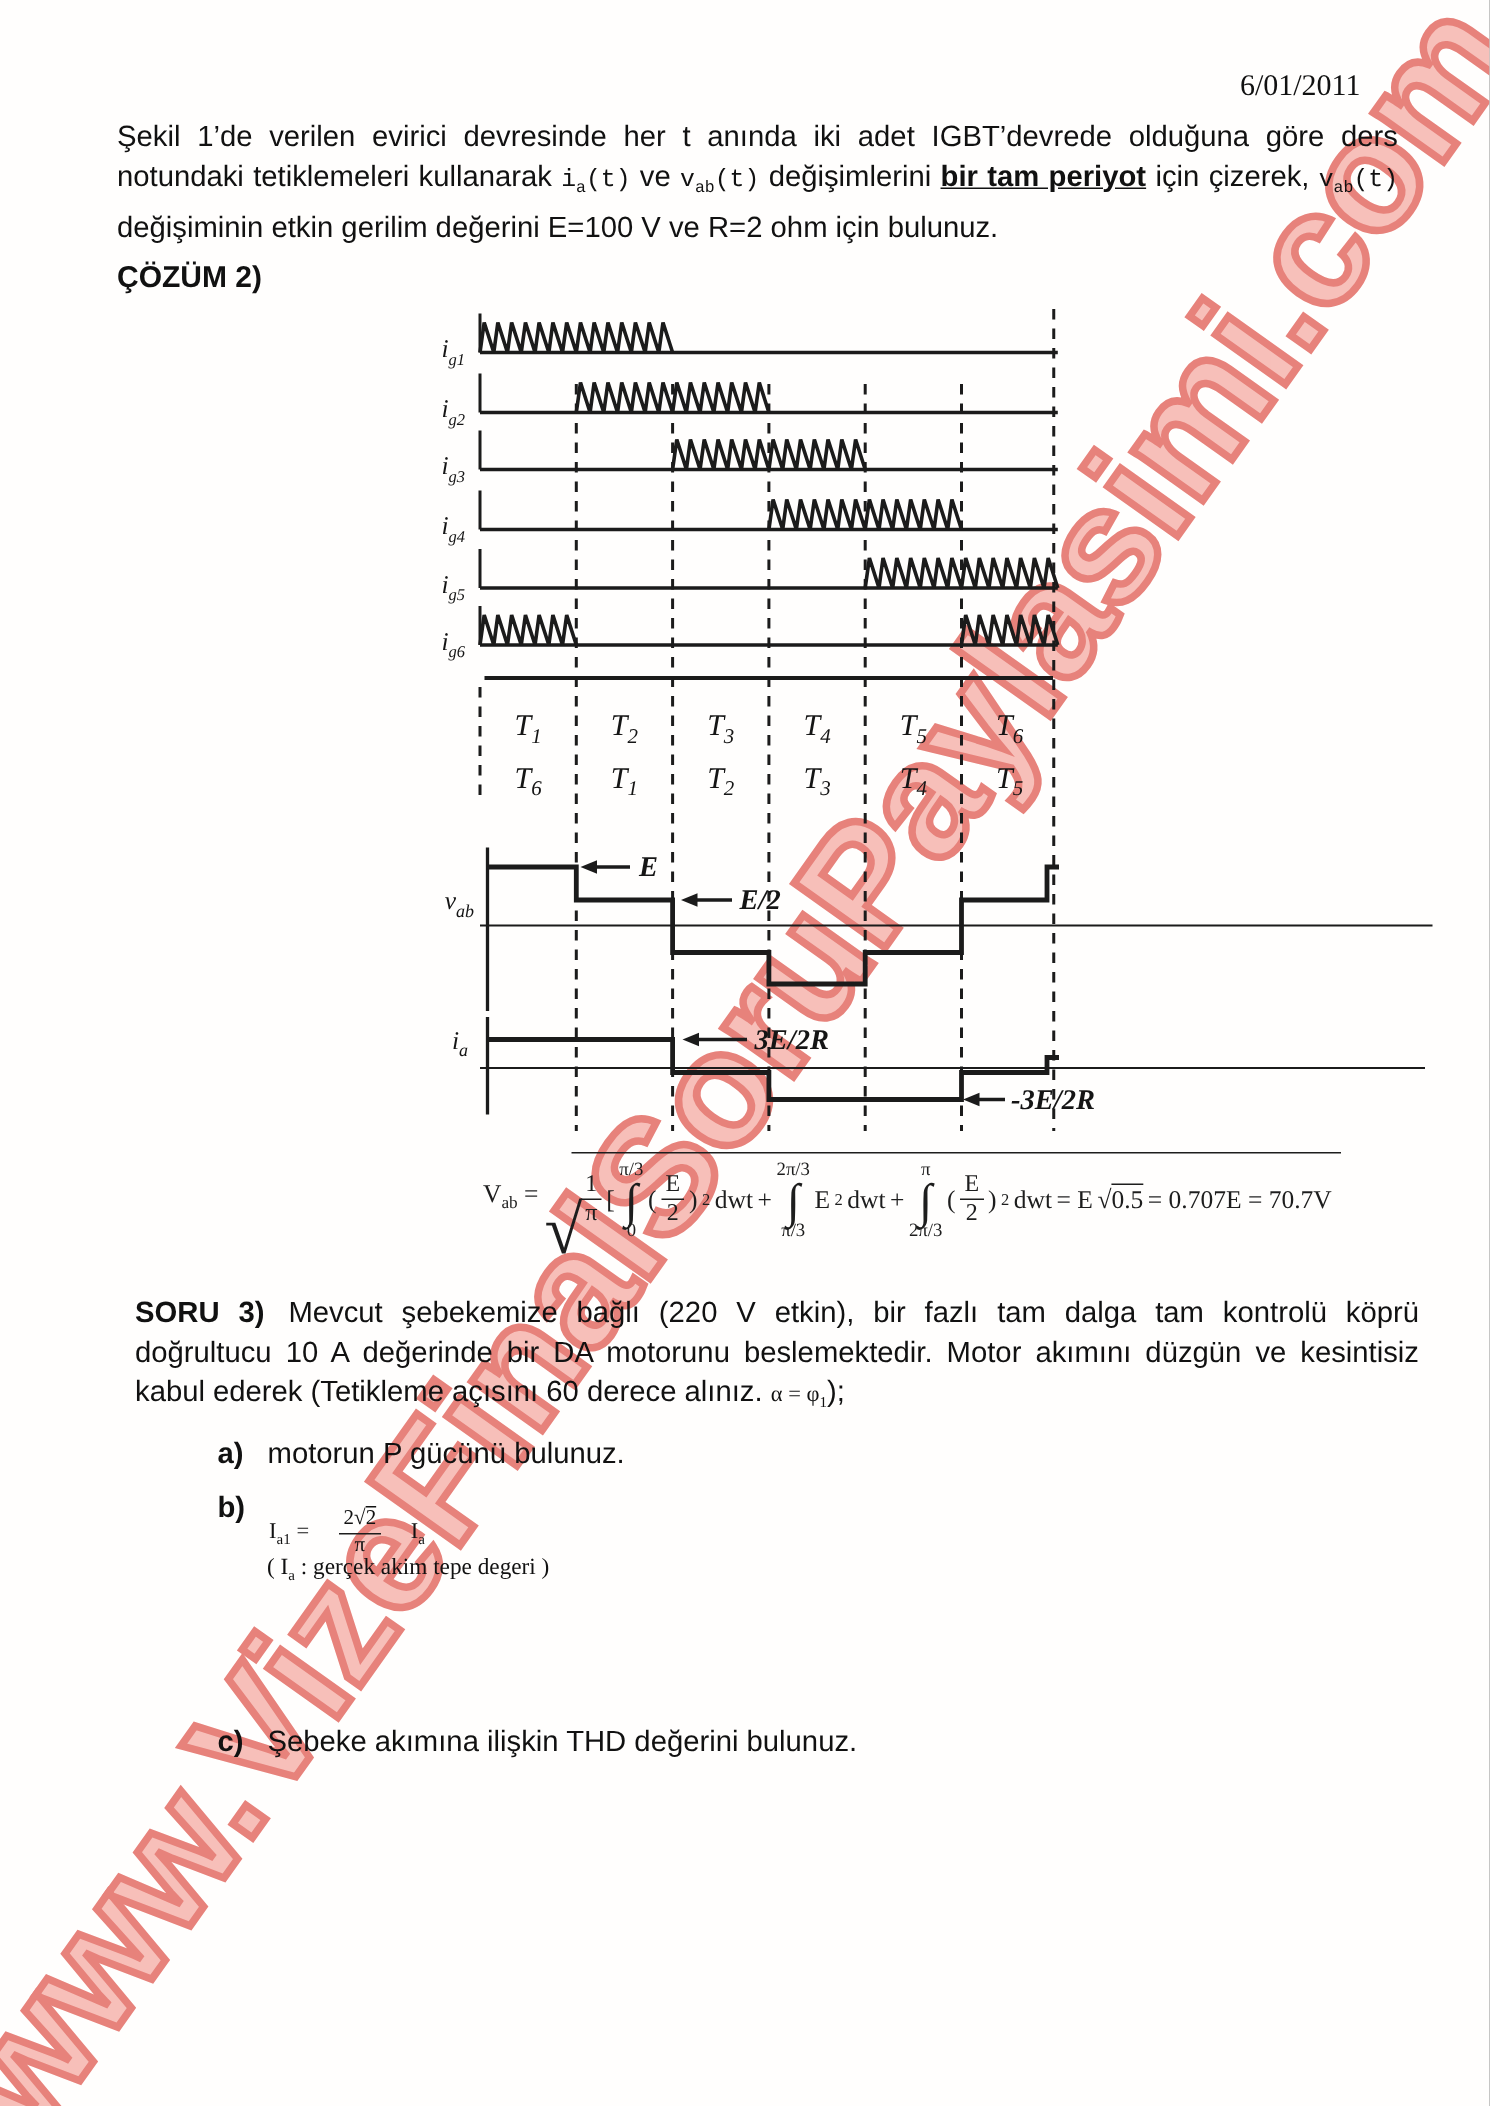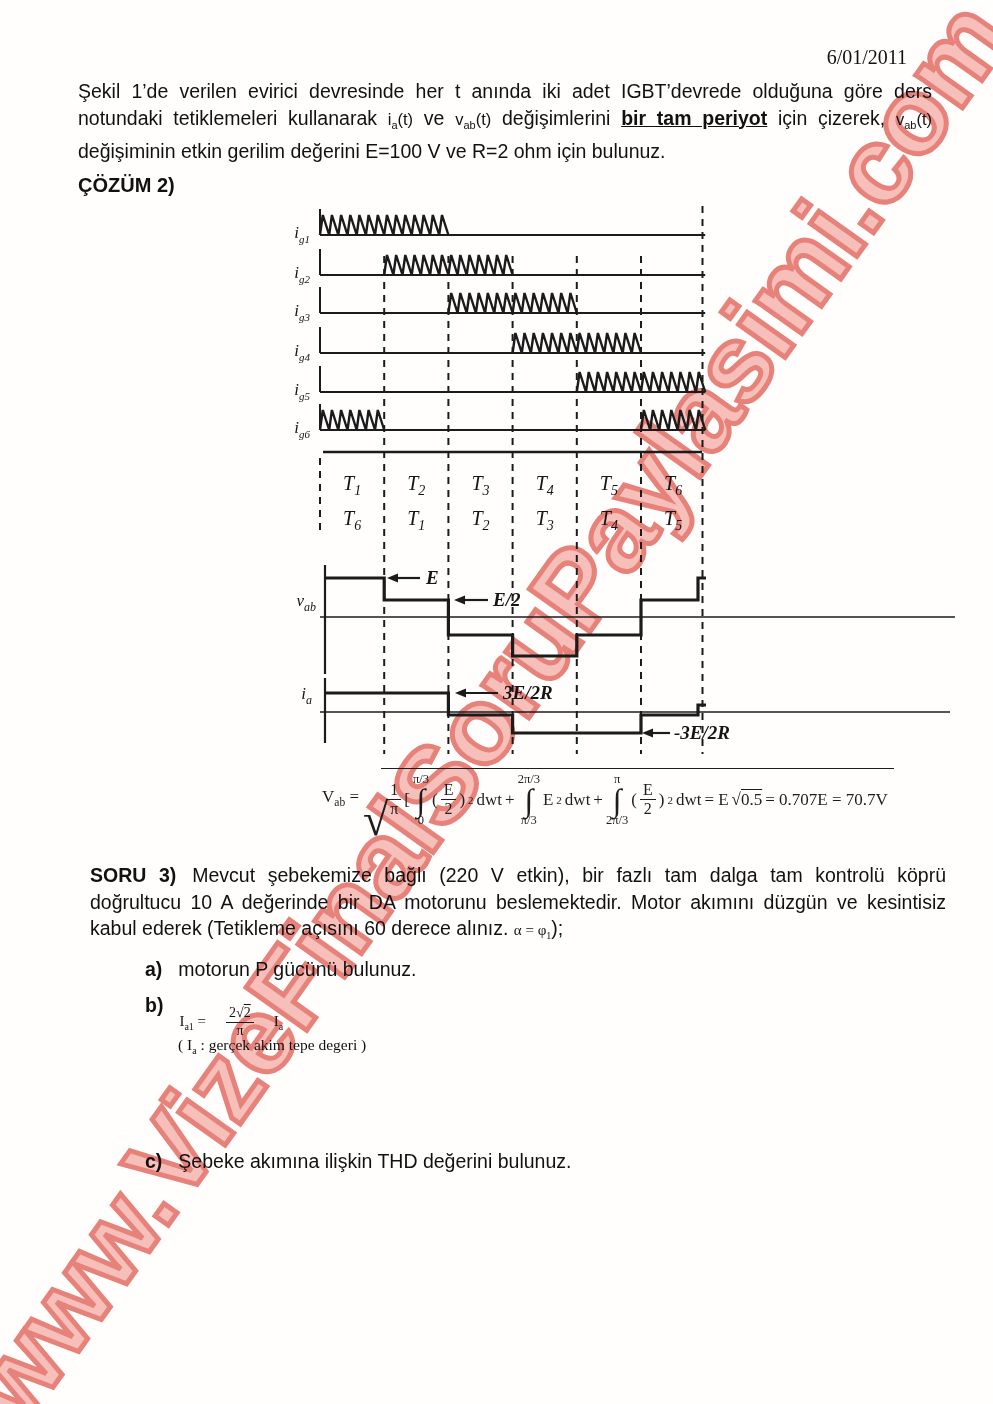--- a/index.html
+++ b/index.html
@@ -7,21 +7,21 @@
         font-family:"Liberation Sans",sans-serif;color:#111;}
   .blk{position:absolute;z-index:1;}
   .watermark{position:absolute;left:487px;top:712px;z-index:0;white-space:nowrap;
         transform:translate(-50%,-50%) rotate(-54.6deg);
         font-family:"Liberation Sans",sans-serif;font-weight:bold;font-size:108px;letter-spacing:-1px;
         color:#f6b2ab;-webkit-text-stroke:5px #e2675f;opacity:.82;}
   .date{top:46px;right:86px;font-family:"Liberation Serif",serif;font-size:20px;}
   .para{font-size:19.5px;line-height:26.5px;text-align:justify;}
   .intro{left:78px;top:78px;width:854px;}
   .heading{left:78px;top:174px;font-size:20px;font-weight:bold;}
-  .imath{font-family:Liberation Sans, sans-serif;font-size:16.5px;}
+  .imath{font-family:Liberation Mono, monospace;font-size:16.5px;}
   .imath sub{font-size:11px;}
   b.inl{font-weight:bold;text-decoration:underline;}
   .fig{left:250px;top:198px;width:730px;height:565px;}
   
   .formula{left:298px;top:768px;display:flex;align-items:center;z-index:1;position:absolute;
            font-family:"Liberation Serif",serif;font-size:17px;color:#1d1d1d;}
   .f-lhs{margin-right:4px;white-space:nowrap;margin-left:24px;}
   .f-lhs sub{font-size:11.5px;}
   .radical{display:inline-flex;align-items:flex-end;}
   .rad-glyph{font-size:46px;line-height:0.6;transform:translateY(7px);margin-right:-7px;font-weight:bold;}

